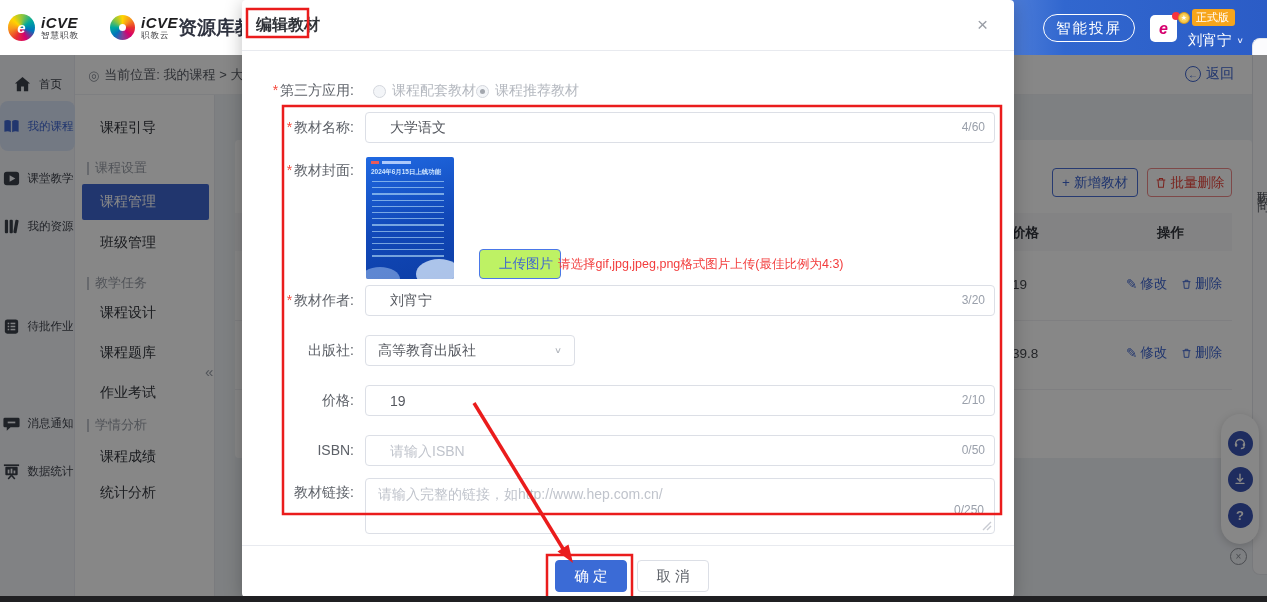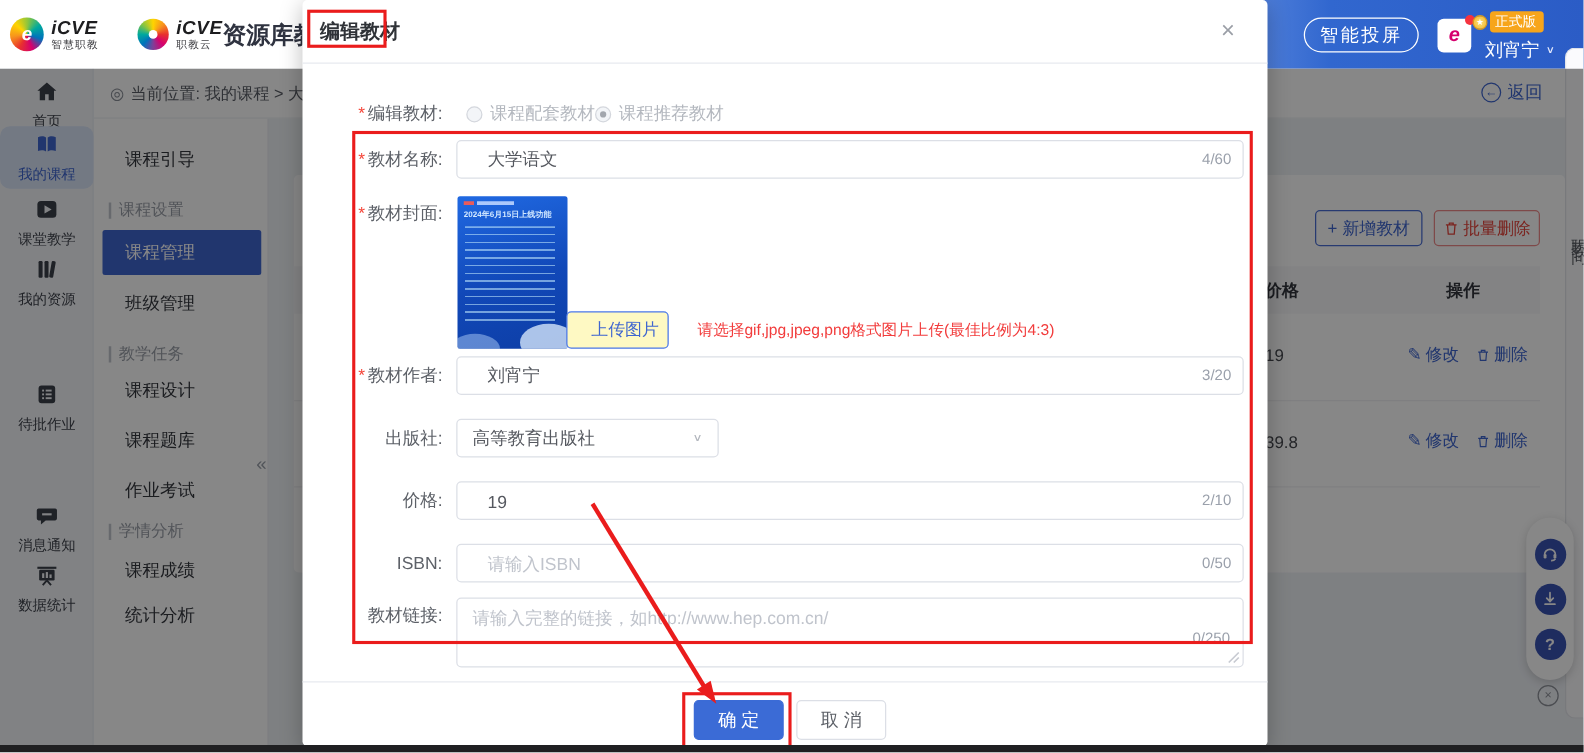--- a/index.html
+++ b/index.html
@@ -33,21 +33,21 @@
   #version-badge{position:absolute;left:1192px;top:9px;height:17px;background:#f7a51b;border-radius:3px;
     color:#fff;font-size:11px;display:flex;align-items:center;padding:0 6px 0 4px;gap:3px;text-align:center;}
   .medal{width:12px;height:12px;border-radius:50%;background:radial-gradient(#ffe27a,#f0b428);border:1px solid #d99a1d;
     display:inline-flex;align-items:center;justify-content:center;color:#fff;font-size:7px;margin-left:-14px;}
   #badge-wrap{position:absolute;left:1178px;top:9px;display:flex;align-items:center;gap:2px;}
   #username{position:absolute;left:1188px;top:31px;color:#fff;font-size:14.5px;display:flex;gap:5px;align-items:center;}
   #username .chev{font-size:10px;color:#e8edff;transform:scaleY(.8);}
 
   
   #icon-rail{position:absolute;left:0;top:55px;width:75px;height:547px;background:#f4f6fa;border-right:1px solid #e8ebf2;}
-  .rail-item{position:absolute;left:0;width:75px;height:46px;display:flex;flex-direction:column;align-items:center;justify-content:center;gap:7px;}
+  .rail-item{position:absolute;left:0;width:75px;height:46px;display:flex;flex-direction:row;align-items:center;justify-content:center;gap:7px;}
   .rail-item .rlab{font-size:11.5px;color:#3f434c;white-space:nowrap;}
   .rail-item svg{width:19px;height:19px;fill:#3b404a;}
   .rail-item.active{background:#d9e4f8;border-radius:8px;height:50px;}
   .rail-item.active .rlab{color:#3f66d0;}
   .rail-item.active svg{fill:#3f66d0;}
 
   
   #crumb-bar{position:absolute;left:75px;top:55px;width:1192px;height:40px;background:#ffffff;border-bottom:1px solid #eef0f4;}
   #crumb{position:absolute;left:13px;top:11px;width:155px;overflow:hidden;white-space:nowrap;
     font-size:13px;color:#5a5e66;display:flex;gap:5px;align-items:center;}
@@ -114,22 +114,22 @@
   #ta-link svg.grip{position:absolute;right:2px;bottom:2px;}
   #poster{position:absolute;left:124px;top:157px;width:88px;height:122px;border-radius:2px;overflow:hidden;
     background:linear-gradient(165deg,#2069e2 0%,#1148b8 55%,#0d3ea6 100%);}
   #poster .ptop{position:absolute;left:5px;top:4px;width:60px;height:3px;
     background:linear-gradient(90deg,#ff5a4d 0 8px,transparent 8px 11px,#bcd4ff 11px 40px,transparent 40px);opacity:.9;}
   #poster .ptitle{position:absolute;left:5px;top:10px;font-size:7px;font-weight:bold;color:#cfe6ff;white-space:nowrap;transform:scale(.92);transform-origin:left;}
   #poster .plines{position:absolute;left:6px;top:24px;width:72px;height:78px;
     background:repeating-linear-gradient(180deg,rgba(197,236,255,.75) 0 1.2px,transparent 1.2px 6.2px);opacity:.75;}
   #poster .pcloud{position:absolute;right:-8px;bottom:-10px;width:46px;height:30px;border-radius:50%;background:rgba(225,240,255,.75);}
   #poster .pcloud2{position:absolute;left:-6px;bottom:-12px;width:40px;height:24px;border-radius:50%;background:rgba(190,220,255,.45);}
-  #upload-btn{position:absolute;left:211px;top:249px;width:82px;height:30px;border:1px solid #4a77e8;border-radius:4px;
-    color:#3f66d0;font-size:13.5px;background:#fef9c3;display:flex;align-items:center;justify-content:center;padding-left:12px;}
+  #upload-btn{position:absolute;left:237px;top:249px;width:82px;height:30px;border:1px solid #4a77e8;border-radius:4px;
+    color:#3f66d0;font-size:13.5px;background:#bef264;display:flex;align-items:center;justify-content:center;padding-left:12px;}
   #cover-hint{position:absolute;left:316px;top:256px;font-size:12.5px;color:#f23c3c;white-space:nowrap;}
   #modal-ft-line{position:absolute;left:0;top:545px;width:772px;height:1px;background:#e8eaef;}
   .mbtn{position:absolute;top:560px;width:72px;height:32px;border-radius:4px;font-size:14.5px;letter-spacing:4px;
     display:flex;align-items:center;justify-content:center;padding-left:4px;}
   #btn-confirm{left:313px;background:#3b6bd6;color:#fff;border:1px solid #3b6bd6;}
   #btn-cancel{left:395px;background:#fff;color:#5d6168;border:1px solid #dcdfe6;}
 
   
   #anno{position:absolute;left:0;top:0;width:1267px;height:602px;z-index:200;pointer-events:none;}
   
@@ -326,21 +326,21 @@
   <div id="float-close">×</div>
 
   <div id="mask"></div>
 
   <div id="modal">
     <div id="modal-title">编辑教材</div>
     <div id="modal-close">×</div>
     <div id="modal-hd-line"></div>
 
     <div class="flabel" style="top:82px;">
-      <span class="star">*</span><span>编辑教材:</span>
+      <span class="star">*</span><span>第三方应用:</span>
     </div>
     <div class="abs" style="left:131px;top:82px;display:flex;align-items:center;gap:6px;">
       <span class="radio"></span>
       <span class="radio-lab">课程配套教材</span>
     </div>
     <div class="abs" style="left:234px;top:82px;display:flex;align-items:center;gap:6px;">
       <span class="radio checked"></span>
       <span class="radio-lab">课程推荐教材</span>
     </div>
 

